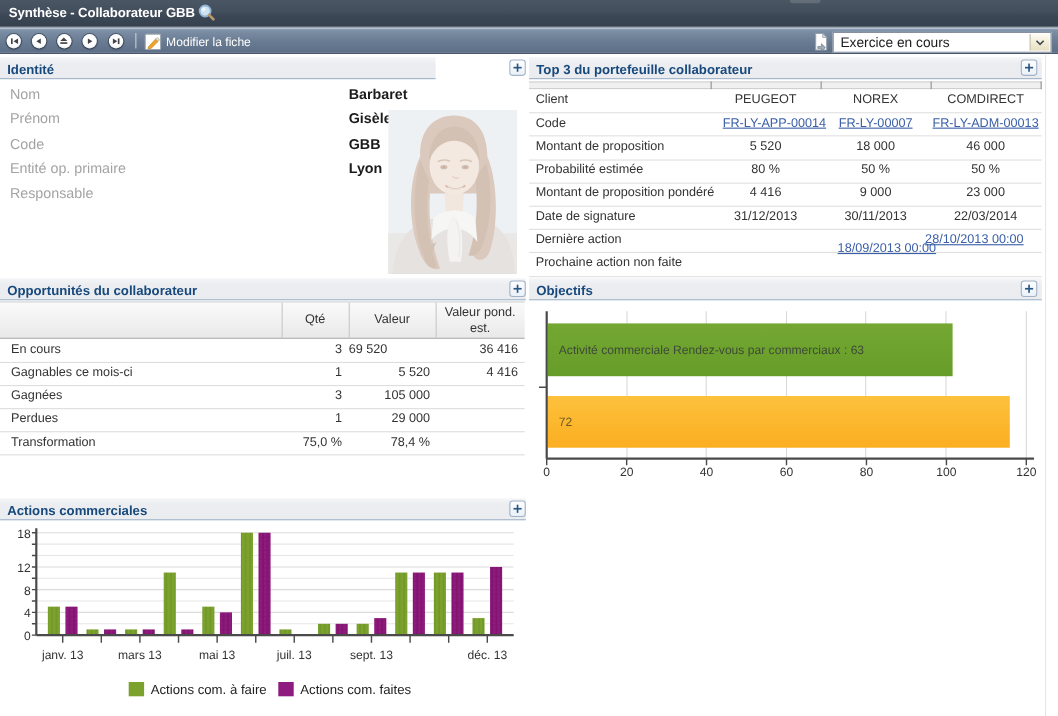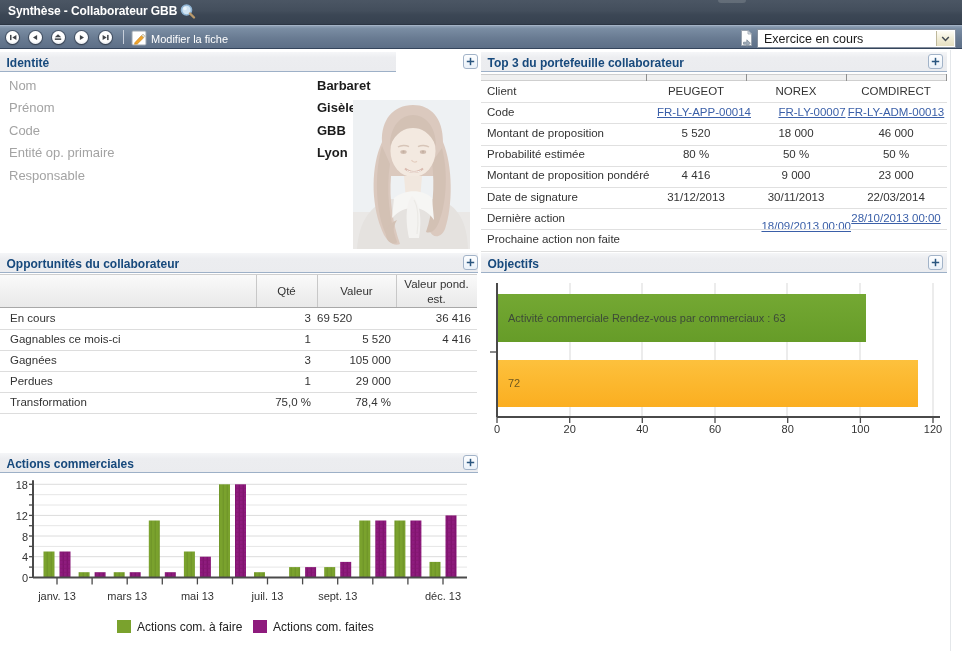--- a/index.html
+++ b/index.html
@@ -281,21 +281,21 @@
 <div class="abs" style="left:746px;top:74px;width:1px;height:7px;background:#8f8f8f;"></div>
 <div class="abs" style="left:846px;top:74px;width:1px;height:7px;background:#8f8f8f;"></div>
 <div class="abs" style="left:946px;top:74px;width:1px;height:7px;background:#8f8f8f;"></div>
 <div class="cell" style="left:487px;top:84.5px;">Client</div>
 <div class="cell" style="left:641px;top:84.5px;width:110px;text-align:center;">PEUGEOT</div>
 <div class="cell" style="left:741px;top:84.5px;width:110px;text-align:center;">NOREX</div>
 <div class="cell" style="left:841px;top:84.5px;width:110px;text-align:center;">COMDIRECT</div>
 <div class="rline" style="left:481px;top:102.2px;width:466px;background:#e0e0e0;"></div>
 <div class="cell" style="left:487px;top:105.7px;">Code</div>
 <div class="cell" style="left:641px;top:105.7px;width:110px;text-align:right;"><a class="lnk">FR-LY-APP-00014</a></div>
-<div class="cell" style="left:741px;top:105.7px;width:110px;text-align:center;padding-left:16px;"><a class="lnk">FR-LY-00007</a></div>
+<div class="cell" style="left:741px;top:105.7px;width:110px;text-align:center;"><a class="lnk">FR-LY-00007</a></div>
 <div class="cell" style="left:841px;top:105.7px;width:110px;text-align:center;"><a class="lnk">FR-LY-ADM-00013</a></div>
 <div class="rline" style="left:481px;top:123.4px;width:466px;background:#e0e0e0;"></div>
 <div class="cell" style="left:487px;top:126.9px;">Montant de proposition</div>
 <div class="cell" style="left:641px;top:126.9px;width:110px;text-align:center;">5 520</div>
 <div class="cell" style="left:741px;top:126.9px;width:110px;text-align:center;">18 000</div>
 <div class="cell" style="left:841px;top:126.9px;width:110px;text-align:center;">46 000</div>
 <div class="rline" style="left:481px;top:144.6px;width:466px;background:#e0e0e0;"></div>
 <div class="cell" style="left:487px;top:148.1px;">Probabilité estimée</div>
 <div class="cell" style="left:641px;top:148.1px;width:110px;text-align:center;">80 %</div>
 <div class="cell" style="left:741px;top:148.1px;width:110px;text-align:center;">50 %</div>
@@ -306,21 +306,21 @@
 <div class="cell" style="left:741px;top:169.29999999999998px;width:110px;text-align:center;">9 000</div>
 <div class="cell" style="left:841px;top:169.29999999999998px;width:110px;text-align:center;">23 000</div>
 <div class="rline" style="left:481px;top:186.99999999999997px;width:466px;background:#e0e0e0;"></div>
 <div class="cell" style="left:487px;top:190.49999999999997px;">Date de signature</div>
 <div class="cell" style="left:641px;top:190.49999999999997px;width:110px;text-align:center;">31/12/2013</div>
 <div class="cell" style="left:741px;top:190.49999999999997px;width:110px;text-align:center;">30/11/2013</div>
 <div class="cell" style="left:841px;top:190.49999999999997px;width:110px;text-align:center;">22/03/2014</div>
 <div class="rline" style="left:481px;top:208.19999999999996px;width:466px;background:#e0e0e0;"></div>
 <div class="cell" style="left:487px;top:211.69999999999996px;">Dernière action</div>
 <div class="cell" style="left:741px;top:220px;width:110px;text-align:right;"><a class="lnk">18/09/2013 00:00</a></div>
-<div class="cell" style="left:841px;top:211.69999999999996px;width:110px;text-align:center;"><a class="lnk">28/10/2013 00:00</a></div>
+<div class="cell" style="left:841px;top:211.69999999999996px;width:110px;text-align:left;"><a class="lnk">28/10/2013 00:00</a></div>
 <div class="rline" style="left:481px;top:229.39999999999995px;width:466px;background:#e0e0e0;"></div>
 <div class="cell" style="left:487px;top:232.89999999999995px;">Prochaine action non faite</div>
 <div class="rline" style="left:481px;top:250.59999999999994px;width:466px;background:#e0e0e0;"></div>
 <div class="phead" style="left:481px;top:253px;width:466px;padding-left:22px;">
     <span class="ht">Objectifs</span>
     <div class="plus" style="left:447px"><svg width="13" height="13" viewBox="0 0 13 13">
         <g fill="#2a567f">
           <rect x="2.8" y="5.75" width="7.4" height="1.5"></rect>
           <rect x="5.75" y="2.8" width="1.5" height="7.4"></rect>
         </g>

